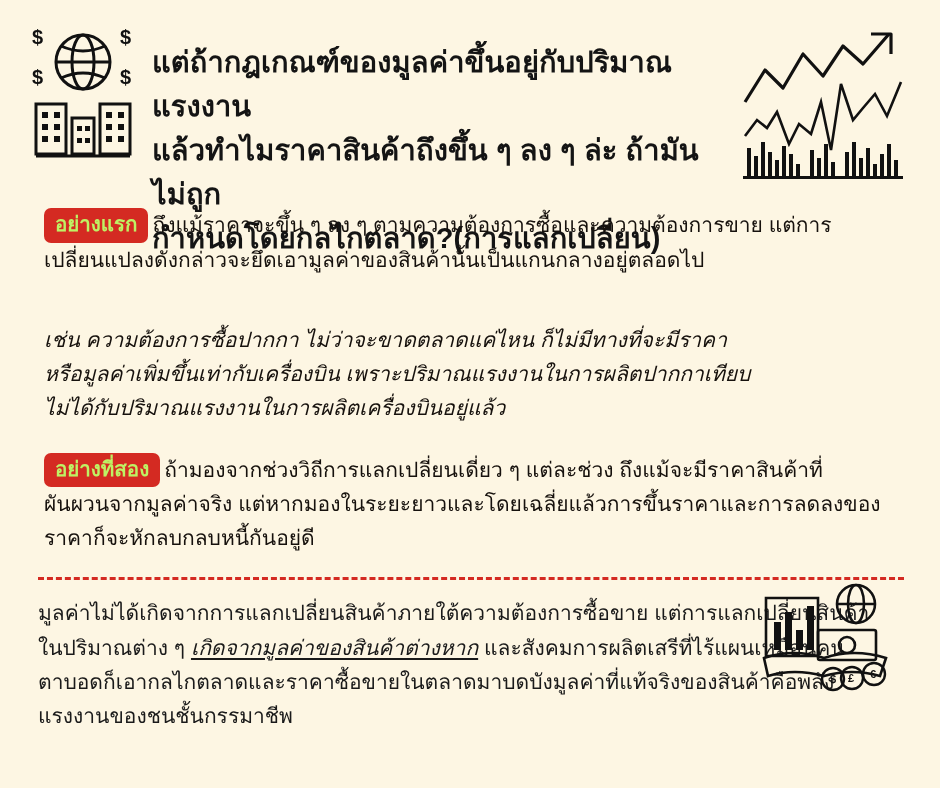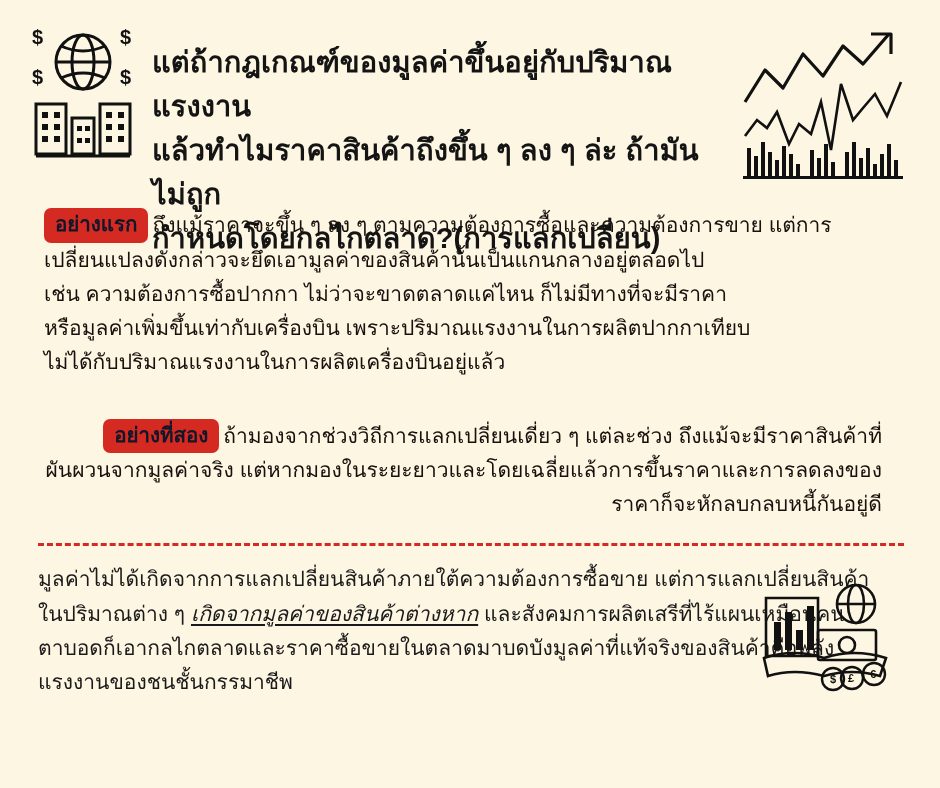--- a/index.html
+++ b/index.html
@@ -66,46 +66,47 @@
   }
 
   .para {
     margin: 0 0 0 0;
     text-indent: 0;
   }
 
   .tag {
     display: inline-block;
     background: #d42a22;
-    color: #0f172a;
+    color: #bef264;
     font-weight: bold;
     font-size: 20.5px;
     line-height: 1.2;
     padding: 4px 11px 6px 11px;
     border-radius: 7px;
     margin-right: 4px;
     vertical-align: 1px;
   }
 
   .block-first {
     margin-top: 20px;
     padding-left: 16px;
     padding-right: 40px;
   }
 
   .block-example {
+    margin-top: 46px;
     padding-left: 16px;
     padding-right: 160px;
+    font-style: italic;
   }
 
   .block-second {
-    margin-top: 40px;
+    margin-top: 28px;
     padding-left: 16px;
     padding-right: 30px;
-    text-align: right;
   }
 
   
   .money-icon {
     position: absolute;
     right: 20px;
     top: 370px;
     width: 132px;
     height: 115px;
   }

